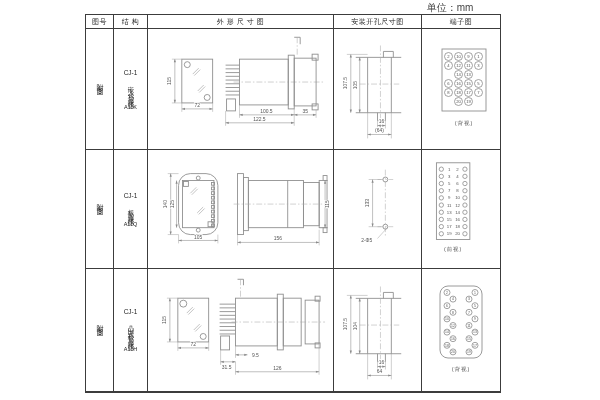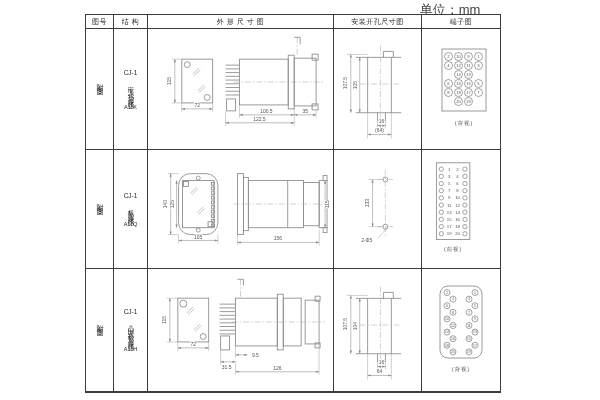--- a/index.html
+++ b/index.html
@@ -1,18 +1,18 @@
 <!DOCTYPE html>
 <html><head>
 <meta charset="utf-8">
 <style>
   html,body{margin:0;padding:0;background:#e8e8e8;}
   .page{position:relative;width:600px;height:400px;background:#ffffff;overflow:hidden;
         font-family:"Liberation Sans","DejaVu Sans",sans-serif;color:#333;}
-  .unit{position:absolute;left:400px;top:1px;width:100px;text-align:center;font-size:13px;color:#444;}
+  .unit{position:absolute;left:400px;top:1px;width:100px;text-align:center;font-size:10px;color:#444;}
   .table{position:absolute;left:85px;top:14px;display:grid;
          grid-template-columns:28px 34px 186px 88px 78px;
          grid-template-rows:14px 121px 119px 123px;
          border:1px solid #3c3c3c;background:#fff;}
   .cell{border-right:1px solid #3c3c3c;border-bottom:1px solid #3c3c3c;
         display:flex;align-items:center;justify-content:center;overflow:hidden;position:relative;}
   .cell:nth-child(5n){border-right:none;}
   .hdr{font-size:7px;color:#222;letter-spacing:.5px;white-space:nowrap;}
   .vtext{writing-mode:vertical-rl;text-orientation:upright;font-size:7px;letter-spacing:5px;color:#222;}
   .structcell{flex-direction:column;gap:5px;}

